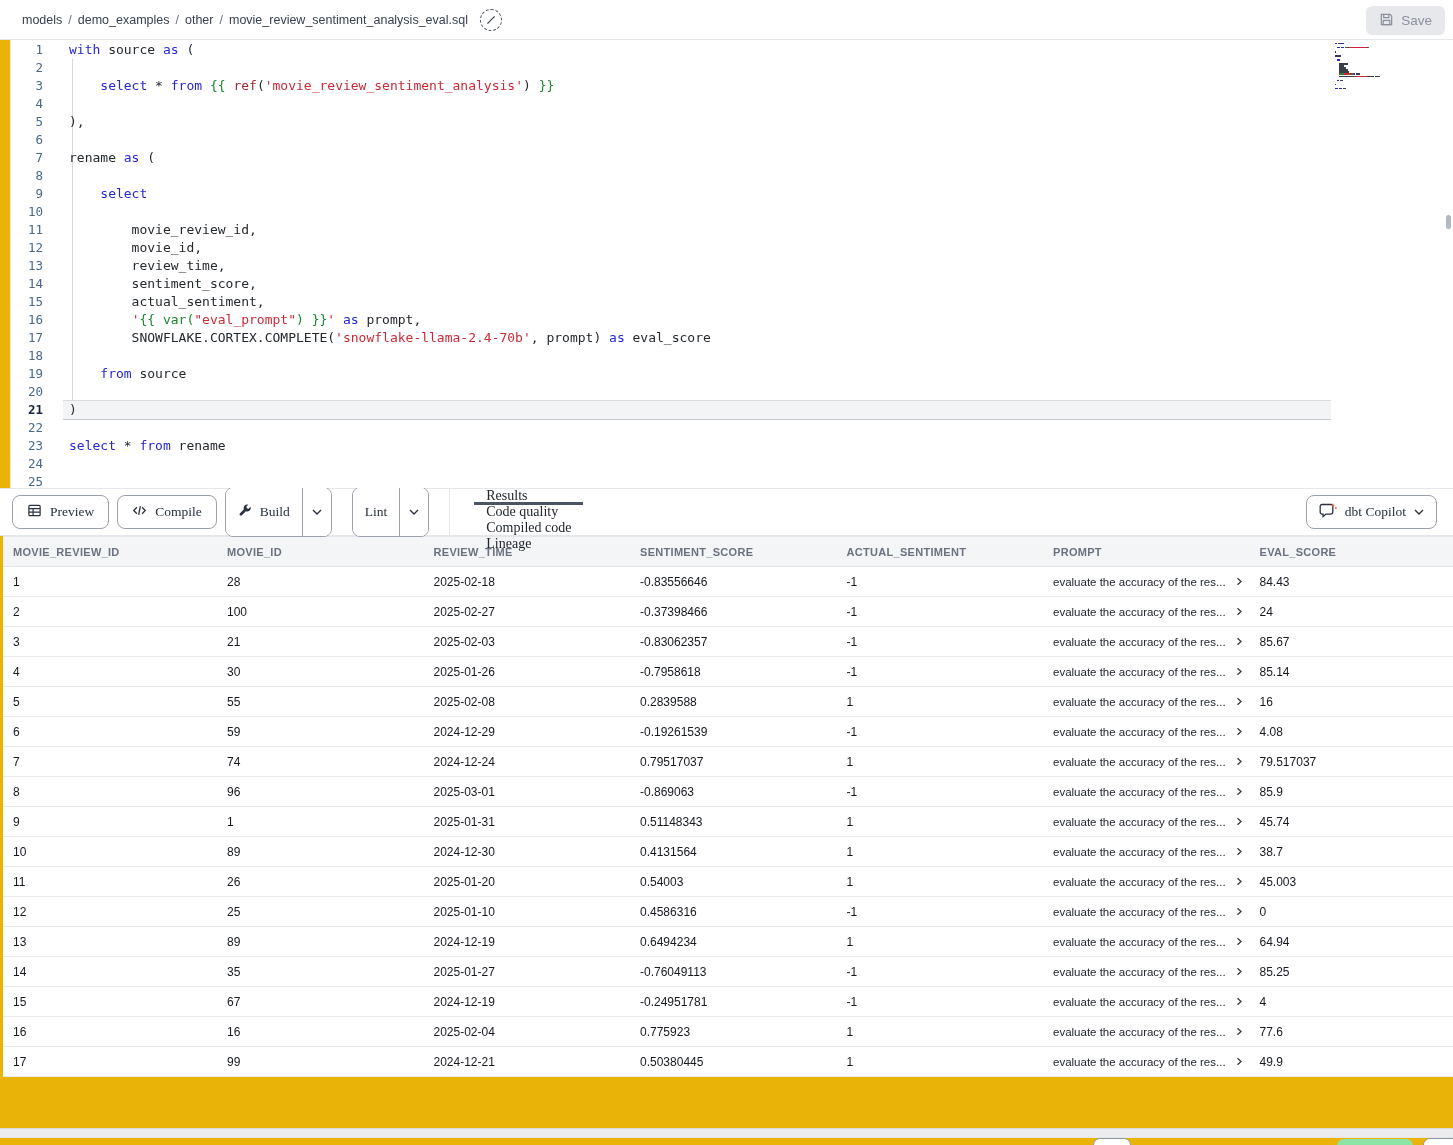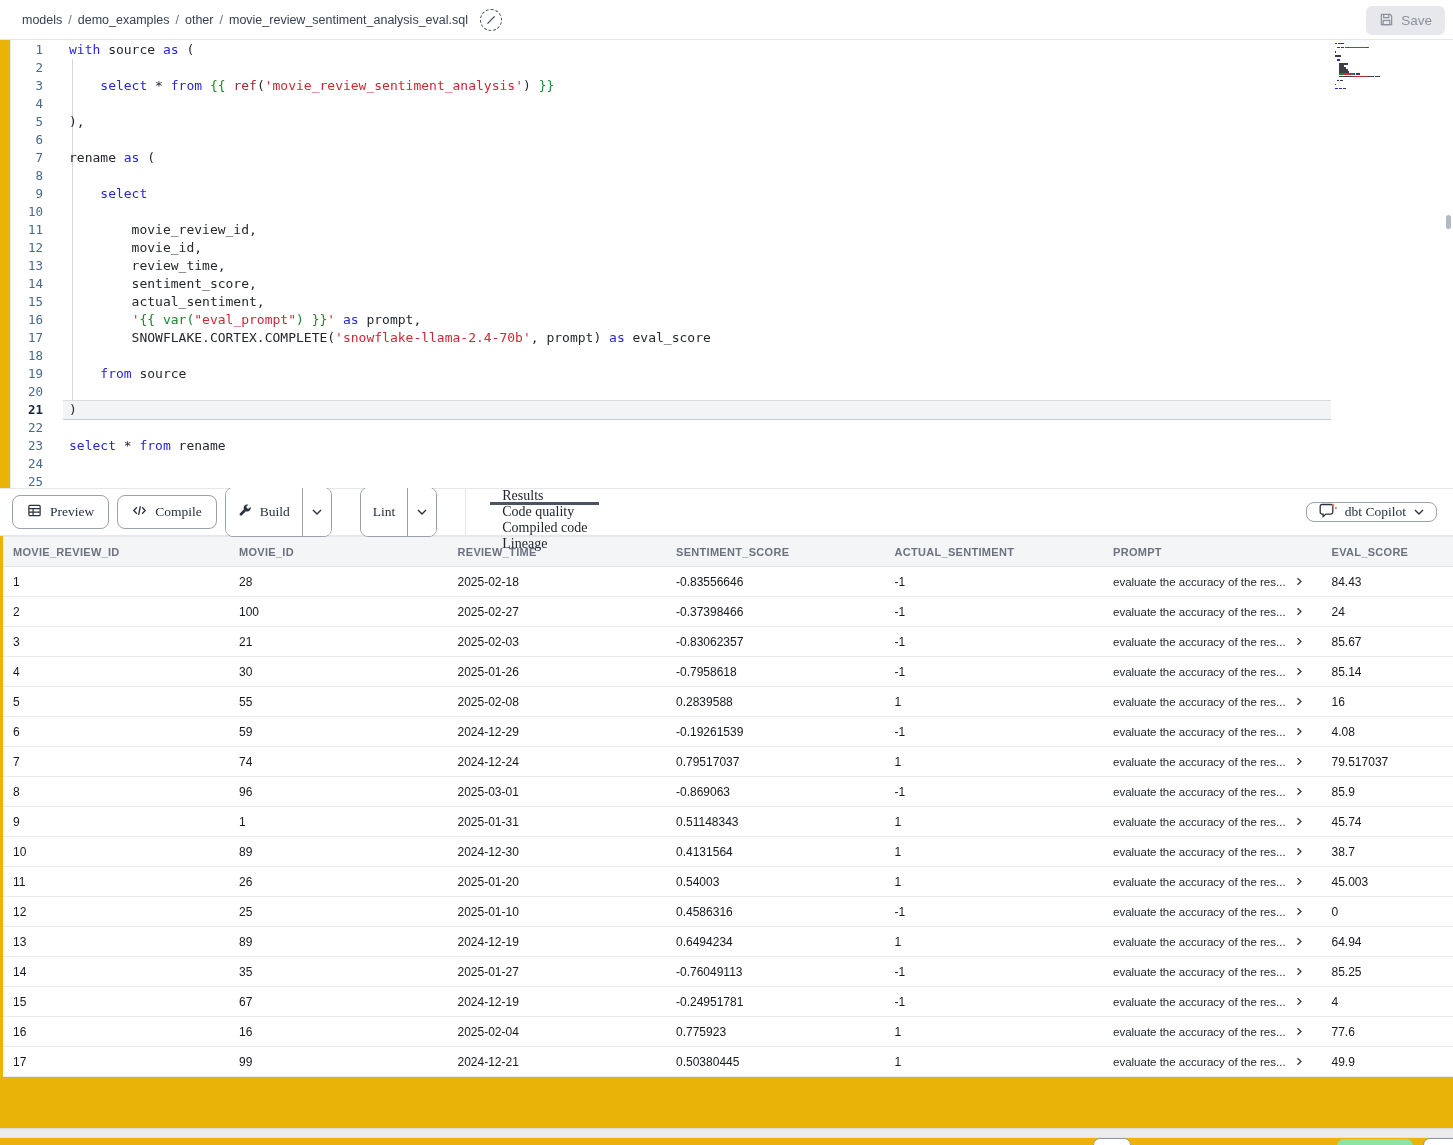--- a/index.html
+++ b/index.html
@@ -55,41 +55,41 @@
   .toolbar {
     height:48px; display:flex; align-items:center; padding-left:12px;
     border-top:1px solid #e6e7ea; border-bottom:1px solid #e6e7ea; background:#fff;font-family:Liberation Serif, serif;
   }
   .btn, .split .main, .split .chev, .copilot-btn { font-family:inherit; cursor:default; }
   .btn {
     display:inline-flex; align-items:center; gap:8px; height:34px; padding:0 14px;
     border:1px solid #9aa1ad; border-radius:8px; background:#fff;
     font-size:13.5px; color:#27303f; margin-right:8px;
   }
-  .split { display:inline-flex; border:1px solid #9aa1ad; border-radius:8px; overflow:hidden; margin-right:20px; height:50px; background:#fff; }
+  .split { display:inline-flex; border:1px solid #9aa1ad; border-radius:8px; overflow:hidden; margin-right:12px; height:50px; background:#fff; }
   .split .main { display:flex; align-items:center; gap:8px; padding:0 12px; font-size:13.5px; color:#27303f; border:none; background:#fff; }
   .split .chev { display:flex; align-items:center; padding:0 9px; border:none; border-left:1px solid #9aa1ad; background:#fff; }
   .split.lint { margin-left:8px; }
   .vdiv { width:1px; height:47px; background:#e6e7ea; margin:0 14px 0 8px; flex:none; }
   .tabs { display:flex; height:48px;flex-direction:column; }
   .tab { position:relative; display:flex; align-items:center; padding:0 12px; margin:0 10px; font-size:14px; color:#21262e; }
   .tab.active::after { content:''; position:absolute; left:0; right:0; bottom:-1px; height:3px; background:#4a5462; }
   .copilot-btn {
-    margin-left:auto; margin-right:16px; height:20px; display:flex; align-items:center; gap:8px;
+    margin-left:auto; margin-right:16px; height:34px; display:flex; align-items:center; gap:8px;
     padding:0 12px; border:1px solid #9aa1ad; border-radius:8px; background:#fff; font-size:13.5px; color:#27303f;
   }
   
   .statusbar { height:53px; display:flex; align-items:center; padding:0 10px 0 12px; font-size:13.2px; color:#16181d; }
   .status-sep { width:1px; height:15px; background:#4b5563; margin:0 10px; }
   .tlink { color:#11707e; cursor:default; }
   .change-rows { margin-left:26px; }
   .download-csv { margin-left:auto; }
   
   .rtable { margin-left:3px; border-top:1px solid #e6e7ea; }
-  .tgrid { display:grid; grid-template-columns:214px 206.5px 206.5px 206.5px 206.5px 206.5px 1fr; align-items:center;gap:12px; }
+  .tgrid { display:grid; grid-template-columns:214px 206.5px 206.5px 206.5px 206.5px 206.5px 1fr; align-items:center; }
   .thead { height:30px; background:#f4f5f7; border-bottom:1px solid #e3e5e8; }
   .th { padding-left:10px; font-size:11px; font-weight:bold; color:#6a7280; letter-spacing:.3px; white-space:nowrap; }
   .trow { height:30px; border-bottom:1px solid #e9eaec; font-size:12px; color:#15181e; background:#fff; }
   .td { padding-left:10px; white-space:nowrap; }
   .prompt-cell { display:flex; align-items:center; gap:9px; }
   .prompt-text { font-size:11.5px; color:#21262e; }
   .expand-chev { display:flex; align-items:center; }
   
   .hscroll { position:absolute; left:0; right:0; top:1128px; height:10px; background:#ececef; border-top:1px solid #d9dbde; border-bottom:1px solid #e3e5e8; }
   .partial-btn1 { position:absolute; left:1093px; top:1138px; width:38px; height:14px; border:1px solid #8f96a3; border-radius:7px; background:#fff; }

